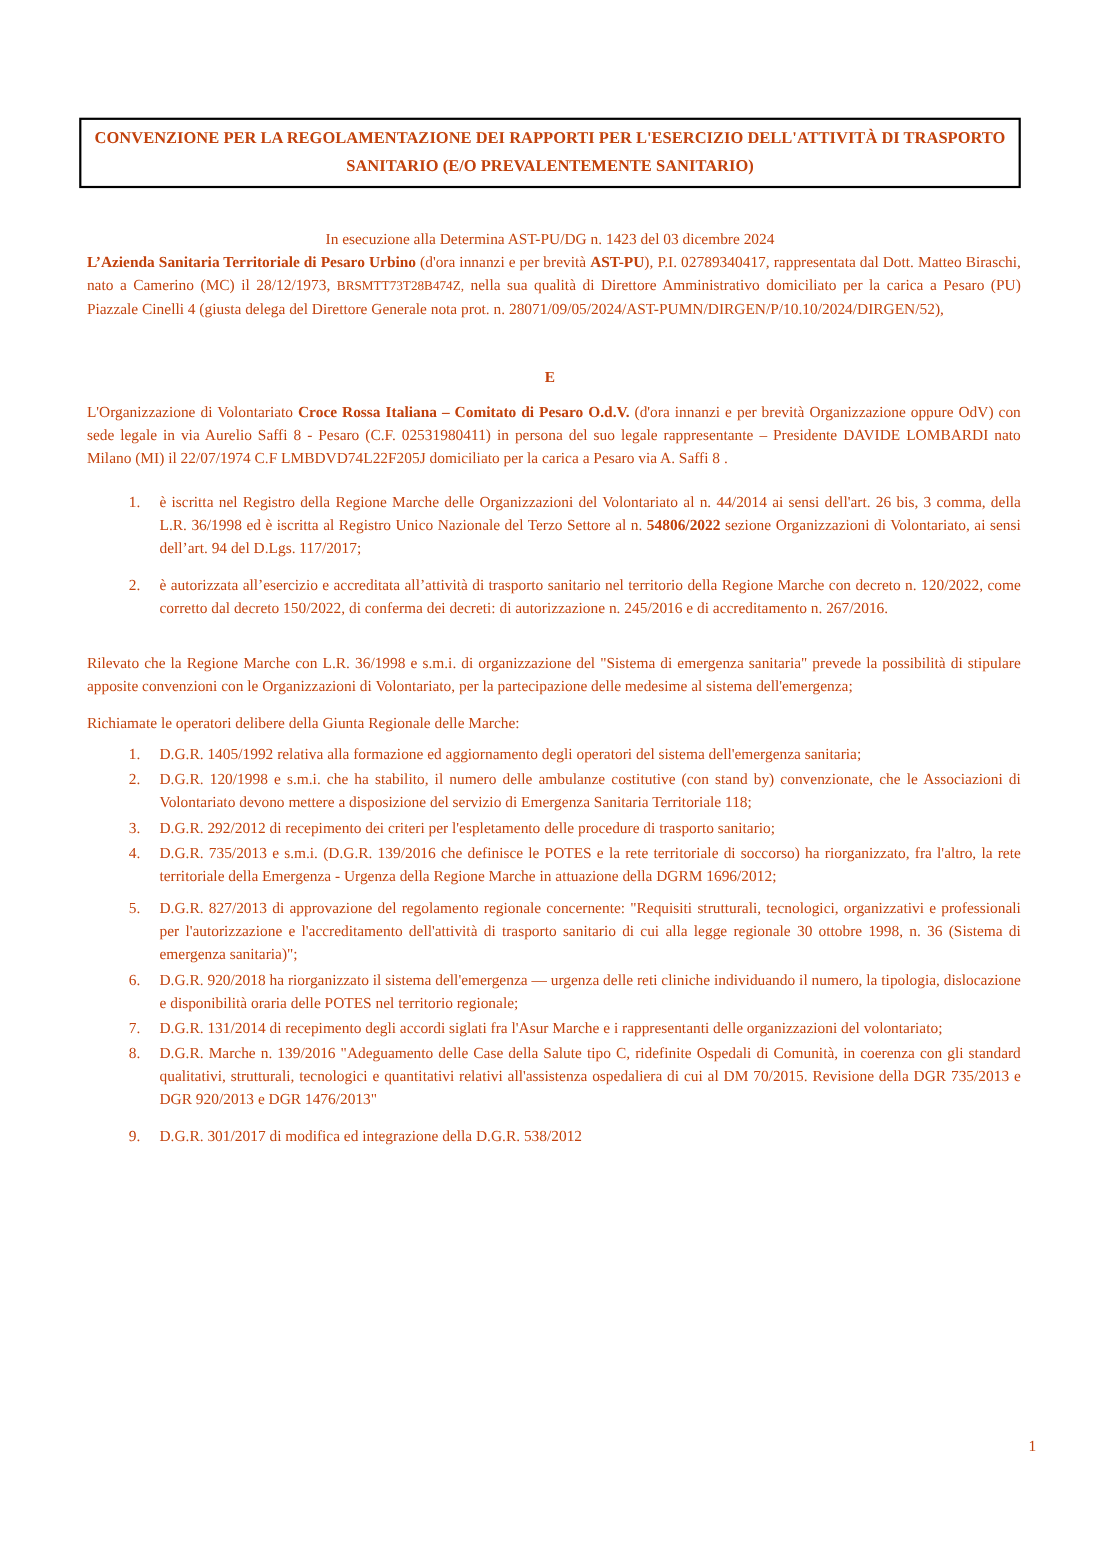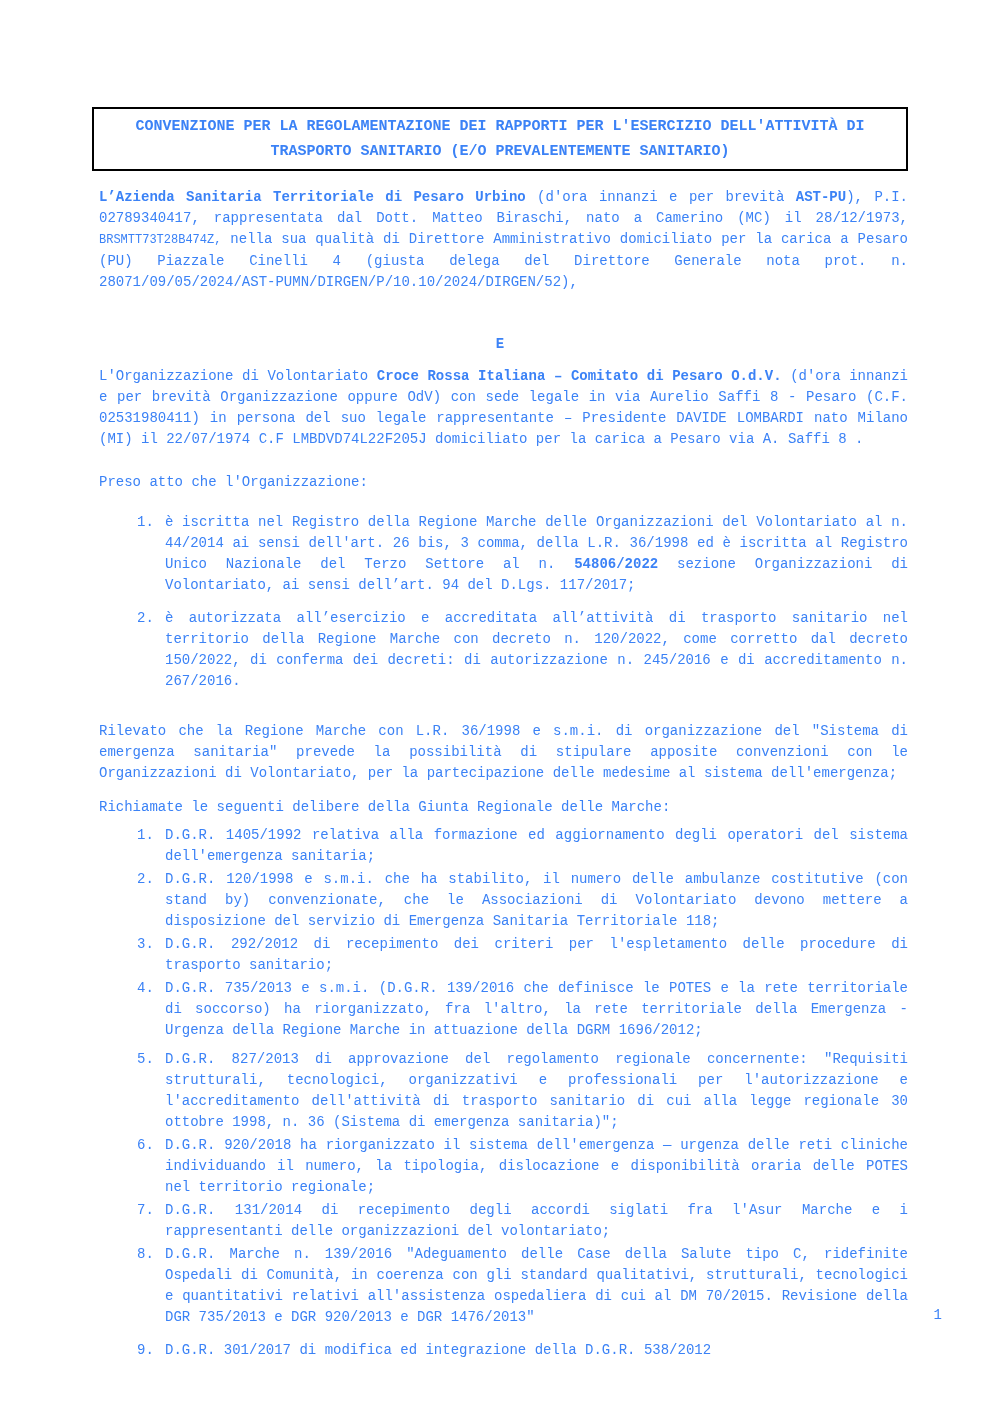--- a/index.html
+++ b/index.html
@@ -3,43 +3,43 @@
 <meta charset="utf-8">
 <style>
   * { margin: 0; padding: 0; box-sizing: border-box; }
   html, body { background: #ffffff; }
   .page {
     position: relative;
     width: 1000px;
     height: 1414px;
     margin: 0 auto;
     background: #ffffff;
-    color: #3b82f6;
-    font-family: Liberation Mono, monospace;
+    color: #c2410c;
+    font-family: Liberation Serif, serif;
     font-size: 14px;
     line-height: 21px;
-    padding: 0 92px;
+    padding: 0 72px;
     overflow: hidden;
   }
   .title-box {
     margin-top: 107px;
     border: 2px solid #000000;
     text-align: center;
     font-weight: 700;
     font-size: 15px;
     line-height: 25px;
     padding: 5px 8px;
   }
   p.center { text-align: center; }
   .bold { font-weight: 700; }
   .exec { margin-top: 37px; }
   .h-tra { margin-top: 9px; }
   .h-e  { margin-top: 41px; }
   .para { text-align: justify; margin-left: 7px; }
-  .p1 { margin-top: 16px; }
+  .p1 { margin-top: 0; }
   .p2 { margin-top: 11px; }
   .preso { margin-top: 22px; text-align: left; }
   .rilevato { margin-top: 29px; }
   .richiamate { margin-top: 13px; text-align: left; }
   .small { font-size: 12px; }
   .list { margin-left: 7px; }
   .list1 { margin-top: 19px; }
   .list2 { margin-top: 7px; }
   .li { display: flex; }
   .list1 .li { margin-bottom: 12px; }
@@ -58,44 +58,44 @@
 </style>
 </head>
 <body>
 
 <div class="page">
 
   <div class="title-box">
     <span>CONVENZIONE PER LA REGOLAMENTAZIONE DEI RAPPORTI PER L'ESERCIZIO DELL'ATTIVITÀ DI TRASPORTO SANITARIO (E/O PREVALENTEMENTE SANITARIO)</span>
   </div>
 
+  <p class="center exec">In esecuzione alla Determina AST-PU/DG n. 1423 del 03 dicembre 2024</p>
 
 
   <p class="para p1"><strong>L’Azienda Sanitaria Territoriale di Pesaro Urbino</strong><span> (d'ora innanzi e per brevità </span><strong>AST-PU</strong><span>), P.I. 02789340417, rappresentata dal Dott. Matteo Biraschi, nato a Camerino (MC) il 28/12/1973, </span><span class="small">BRSMTT73T28B474Z,</span><span> nella sua qualità di Direttore Amministrativo domiciliato per la carica a Pesaro (PU) Piazzale Cinelli 4 (giusta delega del Direttore Generale nota prot. n. 28071/09/05/2024/AST-PUMN/DIRGEN/P/10.10/2024/DIRGEN/52),</span></p>
 
   <p class="center bold h-e">E</p>
 
   <p class="para p2"><span>L'Organizzazione di Volontariato </span><strong>Croce Rossa Italiana – Comitato di Pesaro O.d.V.</strong><span> (d'ora innanzi e per brevità Organizzazione oppure OdV) con sede legale in via Aurelio Saffi 8 - Pesaro (C.F. 02531980411) in persona del suo legale rappresentante – Presidente DAVIDE LOMBARDI nato Milano (MI) il 22/07/1974 C.F LMBDVD74L22F205J domiciliato per la carica a Pesaro via A. Saffi 8 .</span></p>
 
-  <p class="para preso">Preso atto che l'Organizzazione:</p>
 
   <div class="list list1">
     <div class="li">
       <span class="num">1.</span>
       <span class="txt"><span>è iscritta nel Registro della Regione Marche delle Organizzazioni del Volontariato al n. 44/2014 ai sensi dell'art. 26 bis, 3 comma, della L.R. 36/1998 ed è iscritta al Registro Unico Nazionale del Terzo Settore al n. </span><strong>54806/2022</strong><span> sezione Organizzazioni di Volontariato, ai sensi dell’art. 94 del D.Lgs. 117/2017;</span></span>
     </div>
     <div class="li">
       <span class="num">2.</span>
       <span class="txt">è autorizzata all’esercizio e accreditata all’attività di trasporto sanitario nel territorio della Regione Marche con decreto n. 120/2022, come corretto dal decreto 150/2022, di conferma dei decreti: di autorizzazione n. 245/2016 e di accreditamento n. 267/2016.</span>
     </div>
   </div>
 
   <p class="para rilevato">Rilevato che la Regione Marche con L.R. 36/1998 e s.m.i. di organizzazione del "Sistema di emergenza sanitaria" prevede la possibilità di stipulare apposite convenzioni con le Organizzazioni di Volontariato, per la partecipazione delle medesime al sistema dell'emergenza;</p>
 
-  <p class="para richiamate">Richiamate le seguenti delibere della Giunta Regionale delle Marche:</p>
+  <p class="para richiamate">Richiamate le operatori delibere della Giunta Regionale delle Marche:</p>
 
   <div class="list list2">
     <div class="li">
       <span class="num">1.</span>
       <span class="txt">D.G.R. 1405/1992 relativa alla formazione ed aggiornamento degli operatori del sistema dell'emergenza sanitaria;</span>
     </div>
     <div class="li">
       <span class="num">2.</span>
       <span class="txt">D.G.R. 120/1998 e s.m.i. che ha stabilito, il numero delle ambulanze costitutive (con stand by) convenzionate, che le Associazioni di Volontariato devono mettere a disposizione del servizio di Emergenza Sanitaria Territoriale 118;</span>
     </div>

